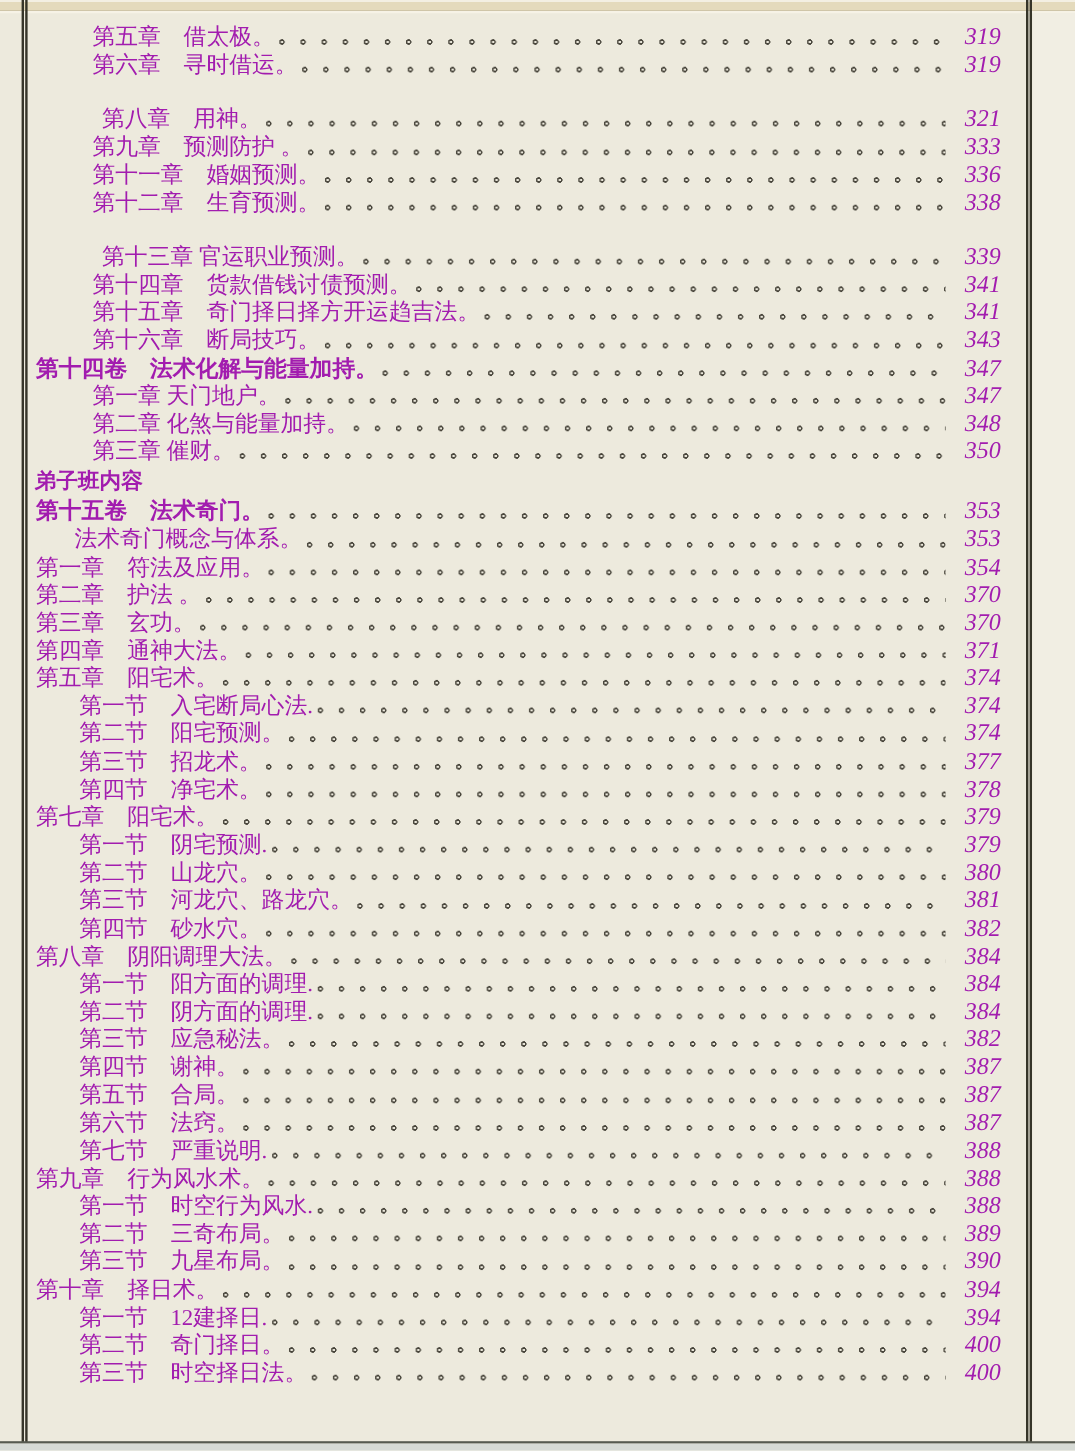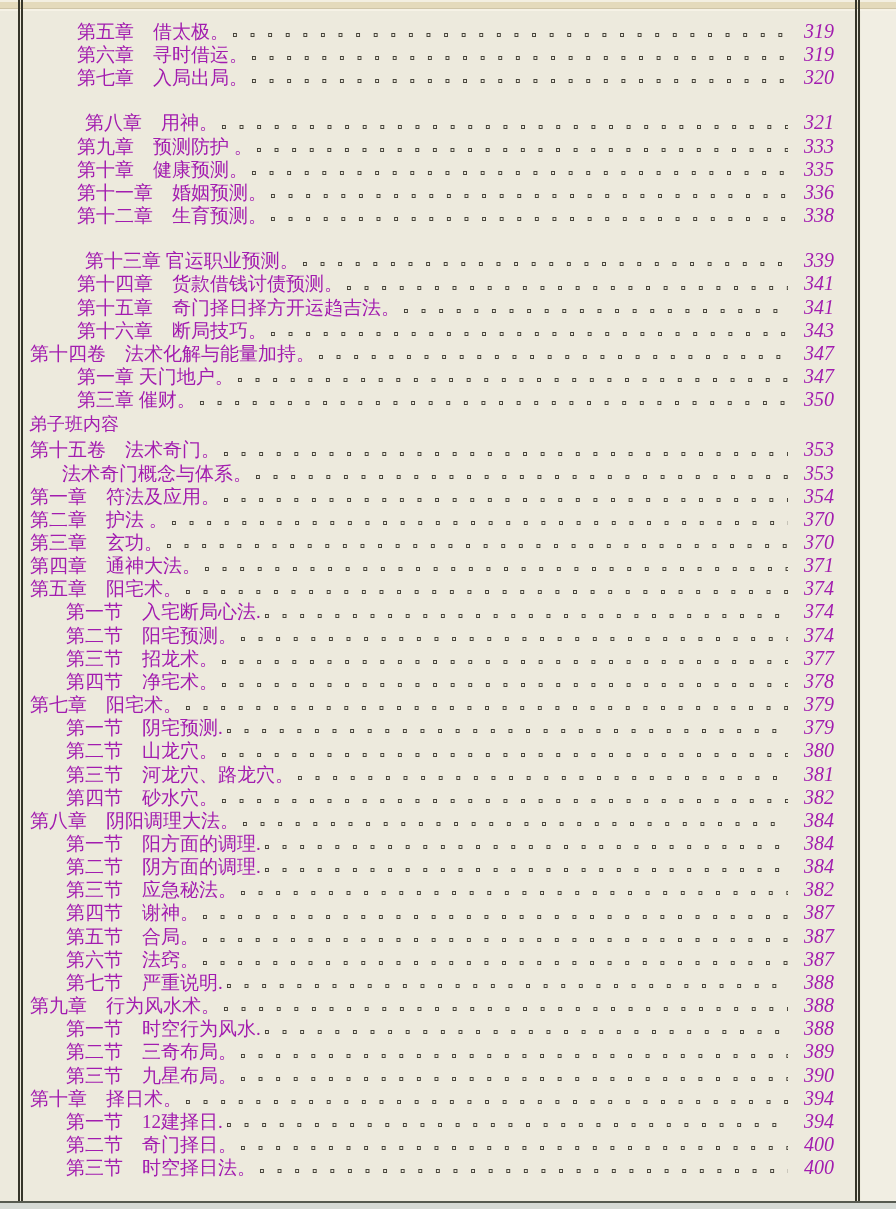--- a/index.html
+++ b/index.html
@@ -87,21 +87,21 @@
   .lv-chapter0  { padding-left: 30px; justify-content: center; }
   .lv-section   { padding-left: 66px; }
   .lv-concept   { padding-left: 62px; align-items: center; }
   .lv-heading   {
     padding-left: 29px;
     height: 27px;
     line-height: 27px;
     font-size: 18px;
     font-weight: bold;
   }
-  .bold .t { font-weight: normal; }
+  .bold .t { font-weight: bold; }
   .t { flex: 0 0 auto; }
   
   .leader {
     flex: 1 1 auto;
     align-self: flex-end;
     height: 8px;
     margin: 0 8px 4px 3px;
     background-image: radial-gradient(circle at 3px 4px, rgba(0,0,0,0) 1px, #47443a 1.15px, #47443a 2.15px, rgba(0,0,0,0) 2.35px);
     background-size: 17.6px 8px;
     background-repeat: repeat-x;
@@ -127,41 +127,31 @@
       <div class="row lv-chapterA">
         <span class="t">第五章　借太极。</span>
         <span class="leader"></span>
         <span class="pg">319</span>
       </div>
       <div class="row lv-chapterA">
         <span class="t">第六章　寻时借运。</span>
         <span class="leader"></span>
         <span class="pg">319</span>
       </div>
-      <div class="row lv-chapterA">
-        <span class="t">第七章　入局出局。</span>
-        <span class="leader"></span>
-        <span class="pg">320</span>
-      </div>
       <div class="row lv-chapterA2">
         <span class="t">第八章　用神。</span>
         <span class="leader"></span>
         <span class="pg">321</span>
       </div>
       <div class="row lv-chapterA">
         <span class="t">第九章　预测防护 。</span>
         <span class="leader"></span>
         <span class="pg">333</span>
       </div>
       <div class="row lv-chapterA">
-        <span class="t">第十章　健康预测。</span>
-        <span class="leader"></span>
-        <span class="pg">335</span>
-      </div>
-      <div class="row lv-chapterA">
         <span class="t">第十一章　婚姻预测。</span>
         <span class="leader"></span>
         <span class="pg">336</span>
       </div>
       <div class="row lv-chapterA">
         <span class="t">第十二章　生育预测。</span>
         <span class="leader"></span>
         <span class="pg">338</span>
       </div>
       <div class="row lv-chapterA2">
@@ -186,20 +176,25 @@
       </div>
       <div class="row lv-vol bold">
         <span class="t">第十四卷　法术化解与能量加持。</span>
         <span class="leader"></span>
         <span class="pg">347</span>
       </div>
       <div class="row lv-chapterA">
         <span class="t">第一章 天门地户。</span>
         <span class="leader"></span>
         <span class="pg">347</span>
+      </div>
+      <div class="row lv-chapterA">
+        <span class="t">第二章 化煞与能量加持。</span>
+        <span class="leader"></span>
+        <span class="pg">348</span>
       </div>
       <div class="row lv-chapterA">
         <span class="t">第三章 催财。</span>
         <span class="leader"></span>
         <span class="pg">350</span>
       </div>
       <div class="row lv-heading bold">
         <span class="t">弟子班内容</span>
       </div>
       <div class="row lv-vol bold">

